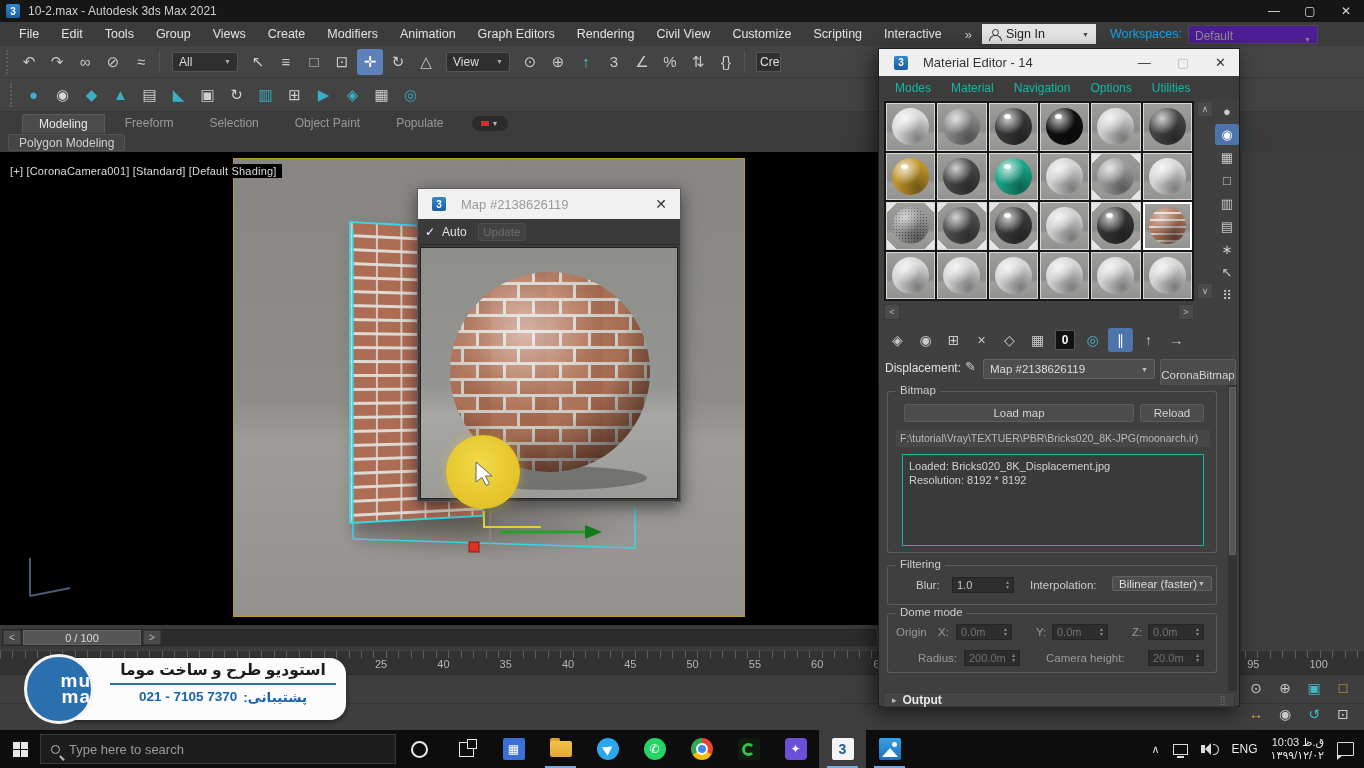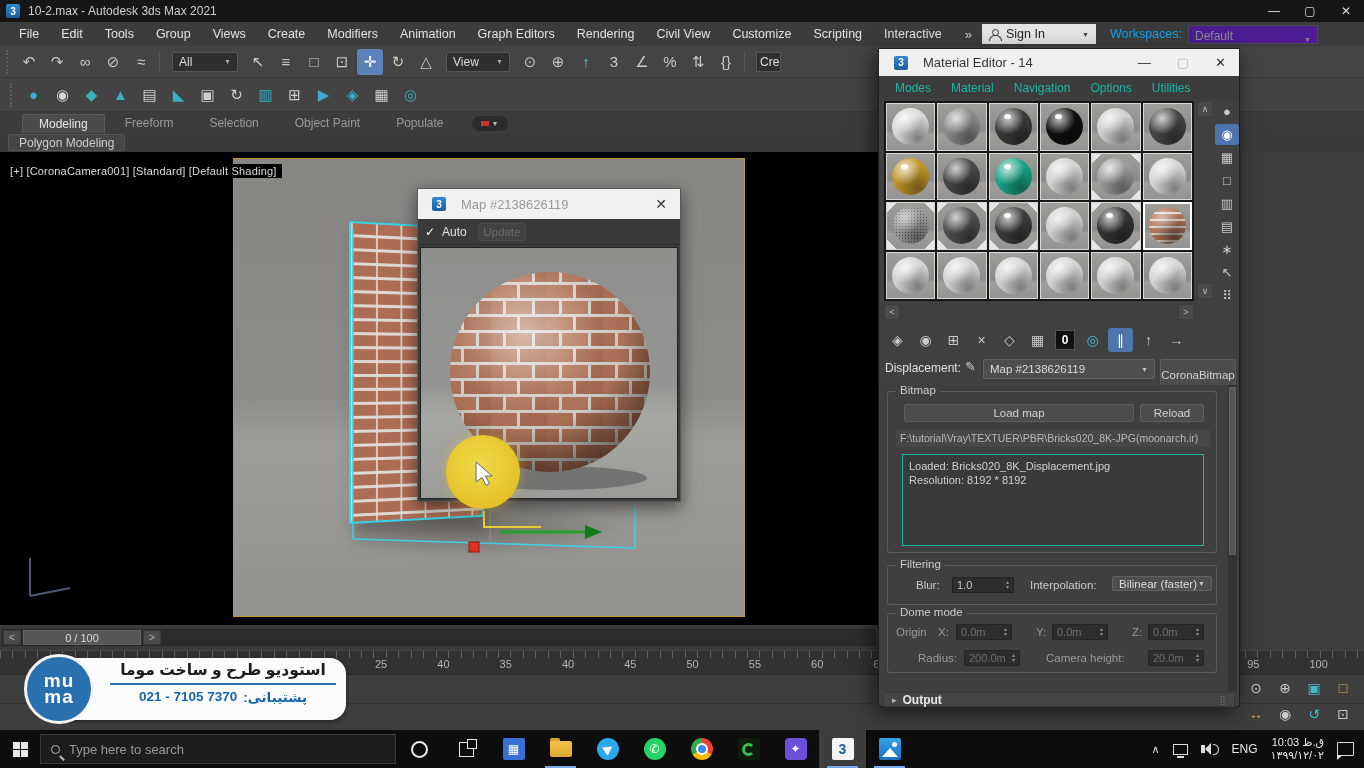--- a/index.html
+++ b/index.html
@@ -139,21 +139,21 @@
   #grp-filter{left:8px;top:180px;width:330px;height:40px}
   #grp-dome{left:8px;top:228px;width:330px;height:60px}
   .melabel{position:absolute;font-size:11.5px;color:#ccc}
   .melabel.dim{color:#9a9a9a}
   #me-output{position:absolute;left:4px;right:4px;top:643px;height:15px;background:#454545;display:flex;align-items:center;gap:6px;padding:0 8px;border:1px solid #383838;color:#e8e8e8;font-size:12px;font-weight:bold}
   #me-output .arr{font-size:9px;color:#bbb;font-weight:normal}
   #me-output .grip{margin-left:auto;color:#6e6e6e;font-size:9px;font-weight:normal}
   
   #muma{position:absolute;left:24px;top:654px;width:324px;height:70px;z-index:55}
   #muma-pill{position:absolute;left:34px;top:4px;width:288px;height:62px;background:#fcfcfc;border-radius:16px;box-shadow:0 2px 5px rgba(0,0,0,.45)}
-  #muma-circle{position:absolute;left:0;top:0;width:70px;height:70px;border-radius:50%;background:#2a70ae;border:3px solid #f5f5f5;z-index:2;display:flex;flex-direction:column;align-items:center;justify-content:center;color:#fff;font-weight:bold;font-size:19px;line-height:16px;letter-spacing:1px}
+  #muma-circle{position:absolute;left:0;top:0;width:70px;height:70px;border-radius:50%;background:#2a70ae;border:3px solid #f5f5f5;z-index:2;display:flex;flex-direction:column;align-items:flex-end;justify-content:center;color:#fff;font-weight:bold;font-size:19px;line-height:16px;letter-spacing:1px}
   #muma-text{position:absolute;left:84px;top:7px;right:10px;text-align:center;direction:rtl}
   #muma-line1{font-size:15.5px;font-weight:bold;color:#1c1c1c}
   #muma-div{height:2px;background:#2a70ae;margin:4px 2px}
   #muma-line2{font-size:13.5px;font-weight:bold;color:#1565b0;display:flex;justify-content:center;gap:6px;direction:rtl}
   #muma-line2 .num{direction:ltr}
   
   #taskbar{position:absolute;left:0;top:730px;width:100%;height:38px;background:#0d0d0d;display:flex;align-items:center;z-index:60;color:#e8e8e8}
   #start{width:40px;height:38px;display:flex;align-items:center;justify-content:center}
   #start .wgrid{display:grid;grid-template-columns:7px 7px;grid-template-rows:7px 7px;gap:1px}
   #start .wgrid i{background:#e8e8e8}

